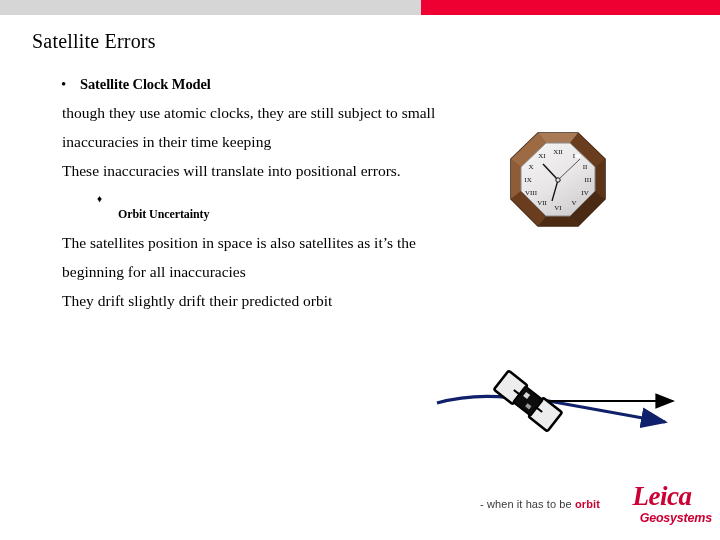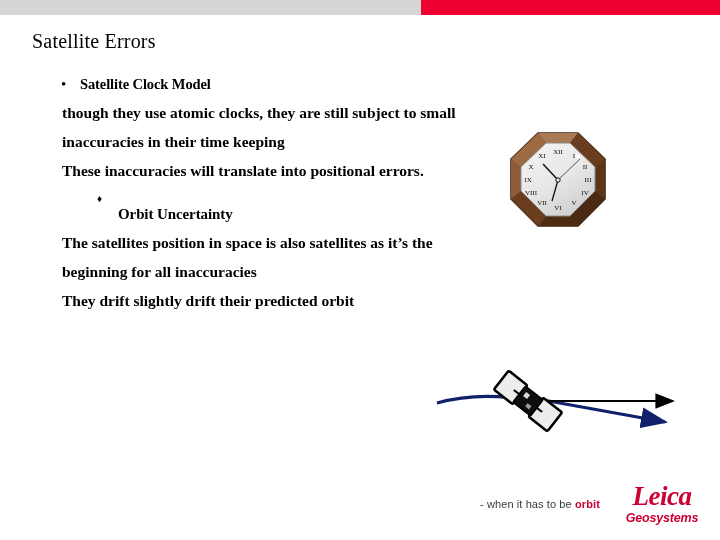--- a/index.html
+++ b/index.html
@@ -94,26 +94,26 @@
 
   
   .lvl2 { padding-left: 118px; }
   .lvl2 .bullet-glyph {
     left: 97px;
     top: 0px;
     font-size: 10px;
     line-height: 28px;
   }
   .lvl2 .bullet-text {
-    font-size: 15px;
+    font-size: 12px;
     letter-spacing: -0.1px;
     margin-top: 15px;
   }
 
-  .para { padding-left: 62px; font-weight: bold; }
+  .para { padding-left: 62px; }
 
   
   #clock-image {
     position: absolute;
     left: 508px;
     top: 131px;
     width: 100px;
     height: 98px;
   }
 
@@ -159,21 +159,21 @@
     font-weight: bold;
     font-size: 27px;
     line-height: 29px;
     color: #cc0033;
     letter-spacing: -0.5px;
   }
   #brand-logo .subwordmark {
     position: absolute;
     left: 0; top: 29px;
     width: 100px;
-    text-align: center;
+    text-align: right;
     font-family: "Liberation Sans", "DejaVu Sans", sans-serif;
     font-style: italic;
     font-weight: bold;
     font-size: 12.5px;
     line-height: 14px;
     color: #cc0033;
     letter-spacing: -0.2px;
   }
 </style>
 </head>

